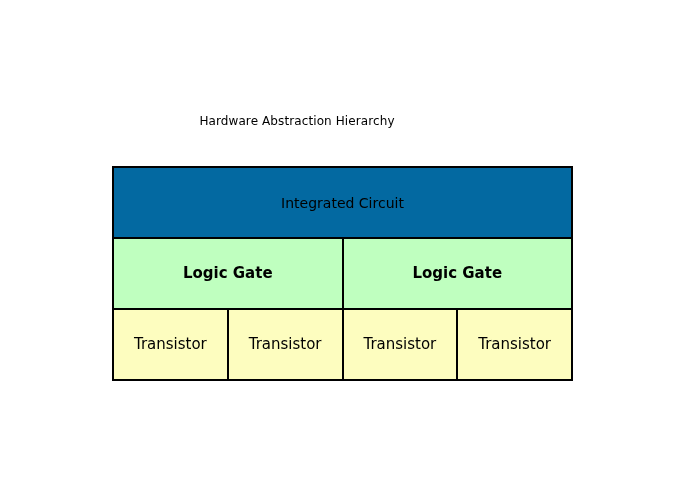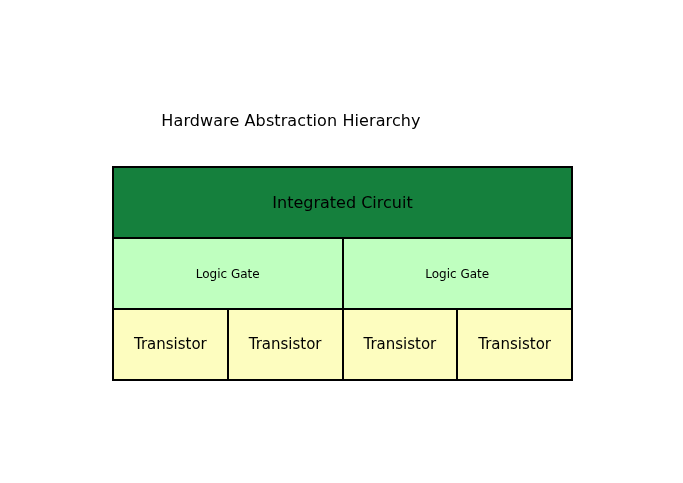--- a/index.html
+++ b/index.html
@@ -18,25 +18,25 @@
   #canvas {
     position: relative;
     width: 683px;
     height: 483px;
     background: #ffffff;
   }
 
   
   #diagram-title {
     position: absolute;
-    left: 10px;
+    left: 16px;
     top: 110px;
     width: 562px;
     text-align: center;
-    font-size: 16px;
+    font-size: 12px;
     font-weight: 400;
     color: #000000;
     letter-spacing: 0.1px;
     line-height: 22px;
     white-space: nowrap;
   }
 
   
   #hierarchy {
     position: absolute;
@@ -74,26 +74,27 @@
     text-align: center;
     overflow: hidden;
   }
 
   .hier-cell + .hier-cell {
     border-left: 2px solid #000000;
   }
 
   
   .level-ic {
-    background: #15803d;
-    font-size: 16px;
+    background: #0369a1;
+    font-size: 14px;
   }
   .level-gate {
     background: #bfffbf;
-    font-size: 12px;
+    font-size: 15px;
+    font-weight: bold;
   }
   .level-transistor {
     background: #fdfdbf;
     font-size: 15px;
   }
 
   .cell-label {
     display: block;
     white-space: nowrap;
     line-height: 1;

